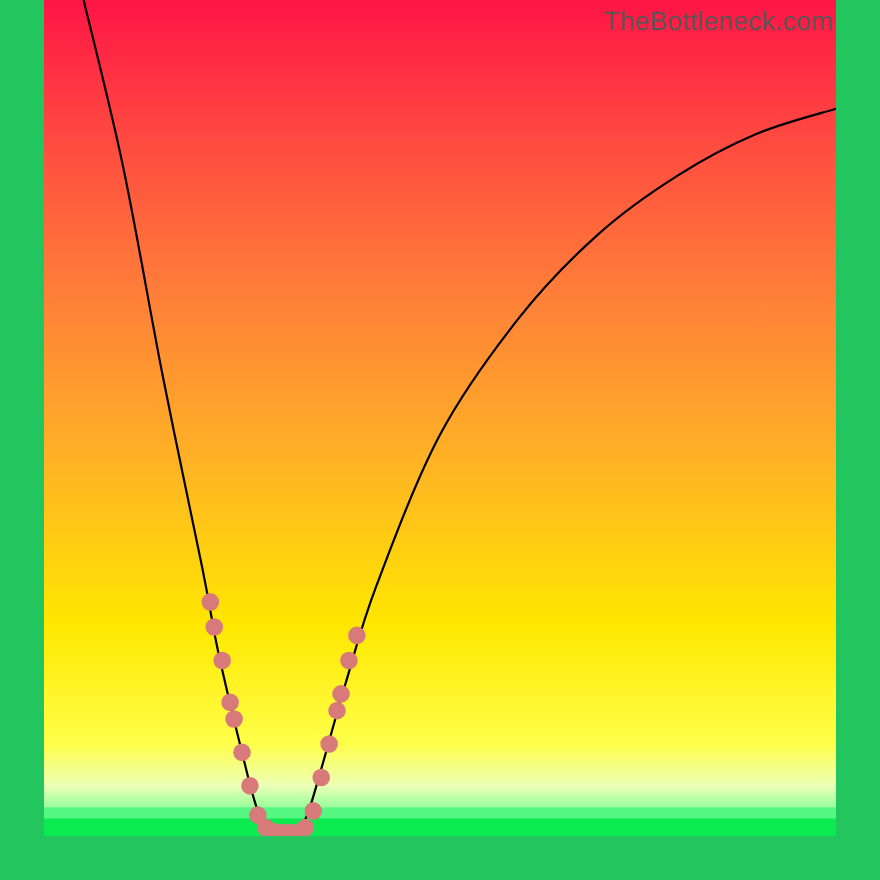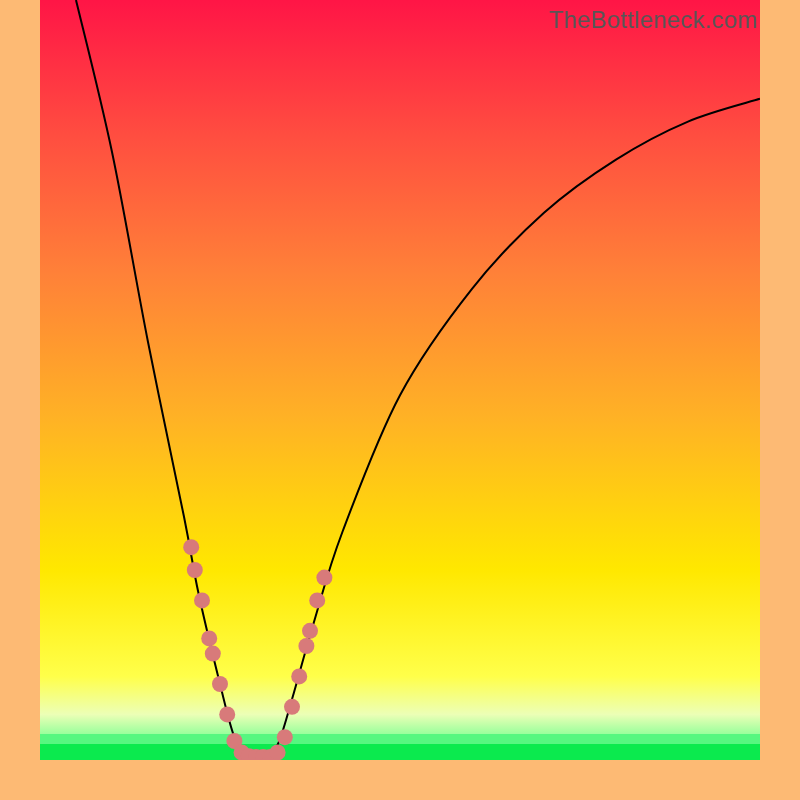--- a/index.html
+++ b/index.html
@@ -8,21 +8,21 @@
     width: 800px;
     height: 800px;
     background: #000;
     font-family: Arial, Helvetica, sans-serif;
     overflow: hidden;
   }
   .canvas {
     position: relative;
     width: 800px;
     height: 800px;
-    background: #fdba74;
+    background: #22c55e;
   }
   .plot-area {
     position: absolute;
     left: 40px;
     top: 0;
     width: 720px;
     height: 760px;
     background: linear-gradient(
       to bottom,
       #ff1546 0%,

